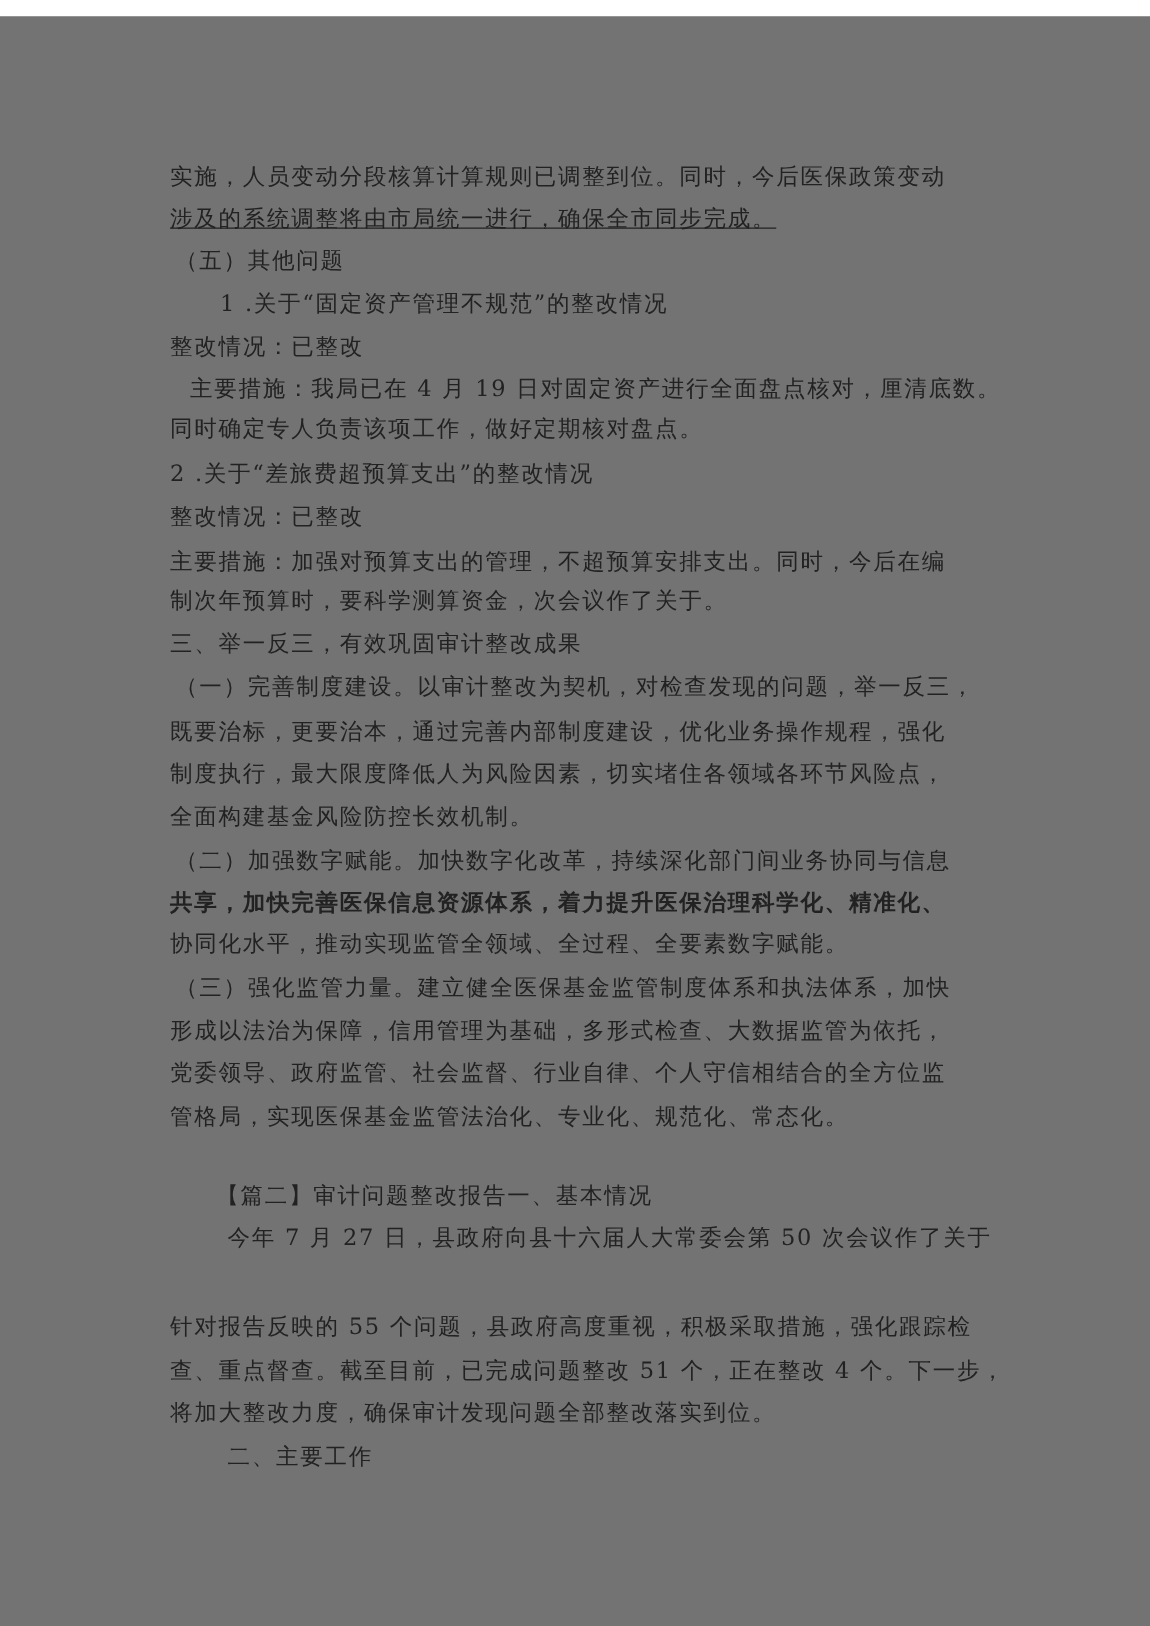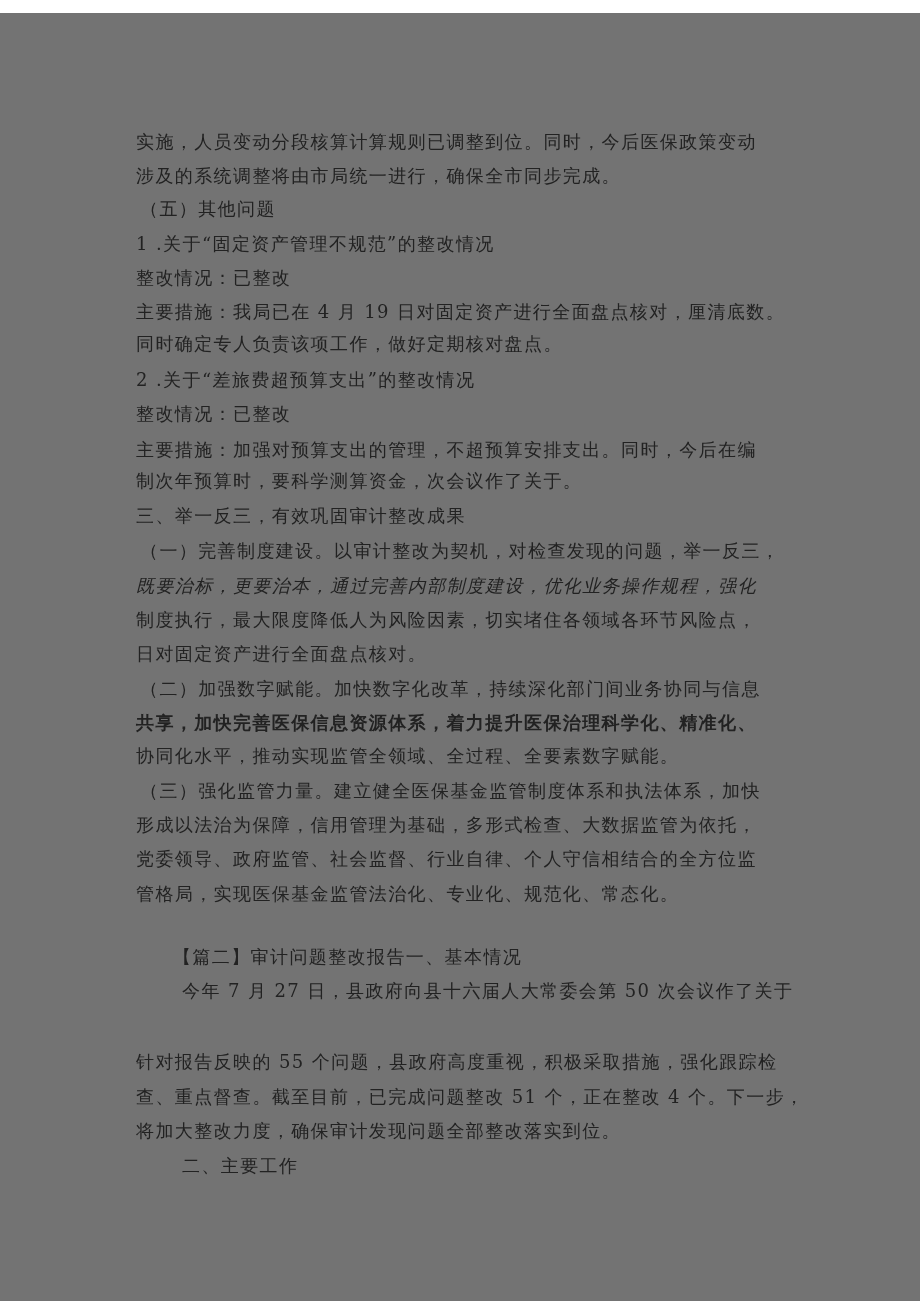--- a/index.html
+++ b/index.html
@@ -9,35 +9,35 @@
   .line { position:absolute; left:136px; font-size:18px; line-height:22px; white-space:nowrap; letter-spacing:1.4px; }
   .ind1 { left:140px; }
   .ind2 { left:173px; }
   .ind3 { left:182px; }
 </style>
 </head>
 <body>
 
 <div class="page" id="page">
     <div class="line" style="top: 118px;">实施，人员变动分段核算计算规则已调整到位。同时，今后医保政策变动</div>
-    <div class="line" style="top: 152px;">涉及的系统调整将由市局统一进行，确保全市同步完成。</div>
+    <div class="line" style="top: 152px; text-decoration: underline;">涉及的系统调整将由市局统一进行，确保全市同步完成。</div>
     <div class="line ind1" style="top: 185px;">（五）其他问题</div>
-    <div class="line" style="top: 220px;">1 .关于“固定资产管理不规范”的整改情况</div>
+    <div class="line" style="top: 220px; margin-left: 40px;">1 .关于“固定资产管理不规范”的整改情况</div>
     <div class="line" style="top: 254px;">整改情况：已整改</div>
-    <div class="line" style="top: 288px;">主要措施：我局已在 4 月 19 日对固定资产进行全面盘点核对，厘清底数。</div>
+    <div class="line" style="top: 288px; margin-left: 16px;">主要措施：我局已在 4 月 19 日对固定资产进行全面盘点核对，厘清底数。</div>
     <div class="line" style="top: 320px;">同时确定专人负责该项工作，做好定期核对盘点。</div>
     <div class="line" style="top: 356px;">2 .关于“差旅费超预算支出”的整改情况</div>
     <div class="line" style="top: 390px;">整改情况：已整改</div>
     <div class="line" style="top: 426px;">主要措施：加强对预算支出的管理，不超预算安排支出。同时，今后在编</div>
     <div class="line" style="top: 457px;">制次年预算时，要科学测算资金，次会议作了关于。</div>
     <div class="line" style="top: 492px;">三、举一反三，有效巩固审计整改成果</div>
-    <div class="line ind1" style="top: 527px;">（一）完善制度建设。以审计整改为契机，对检查发现的问题，举一反三，</div>
-    <div class="line" style="top: 562px; font-style: italic;">既要治标，更要治本，通过完善内部制度建设，优化业务操作规程，强化</div>
+    <div class="line ind1" style="top: 527px; font-family: Liberation Mono, monospace;">（一）完善制度建设。以审计整改为契机，对检查发现的问题，举一反三，</div>
+    <div class="line" style="top: 562px;">既要治标，更要治本，通过完善内部制度建设，优化业务操作规程，强化</div>
     <div class="line" style="top: 596px;">制度执行，最大限度降低人为风险因素，切实堵住各领域各环节风险点，</div>
-    <div class="line" style="top: 630px;">日对固定资产进行全面盘点核对。</div>
+    <div class="line" style="top: 630px;">全面构建基金风险防控长效机制。</div>
     <div class="line ind1" style="top: 665px; text-align: right;">（二）加强数字赋能。加快数字化改革，持续深化部门间业务协同与信息</div>
     <div class="line" style="top: 699px; font-weight: bold;">共享，加快完善医保信息资源体系，着力提升医保治理科学化、精准化、</div>
     <div class="line" style="top: 732px;">协同化水平，推动实现监管全领域、全过程、全要素数字赋能。</div>
     <div class="line ind1" style="top: 767px;">（三）强化监管力量。建立健全医保基金监管制度体系和执法体系，加快</div>
     <div class="line" style="top: 801px;">形成以法治为保障，信用管理为基础，多形式检查、大数据监管为依托，</div>
     <div class="line" style="top: 835px;">党委领导、政府监管、社会监督、行业自律、个人守信相结合的全方位监</div>
     <div class="line" style="top: 870px;">管格局，实现医保基金监管法治化、专业化、规范化、常态化。</div>
     <div class="line ind2" style="top: 933px;">【篇二】审计问题整改报告一、基本情况</div>
     <div class="line ind3" style="top: 967px;">今年 7 月 27 日，县政府向县十六届人大常委会第 50 次会议作了关于</div>
     <div class="line" style="top: 1038px;">针对报告反映的 55 个问题，县政府高度重视，积极采取措施，强化跟踪检</div>

